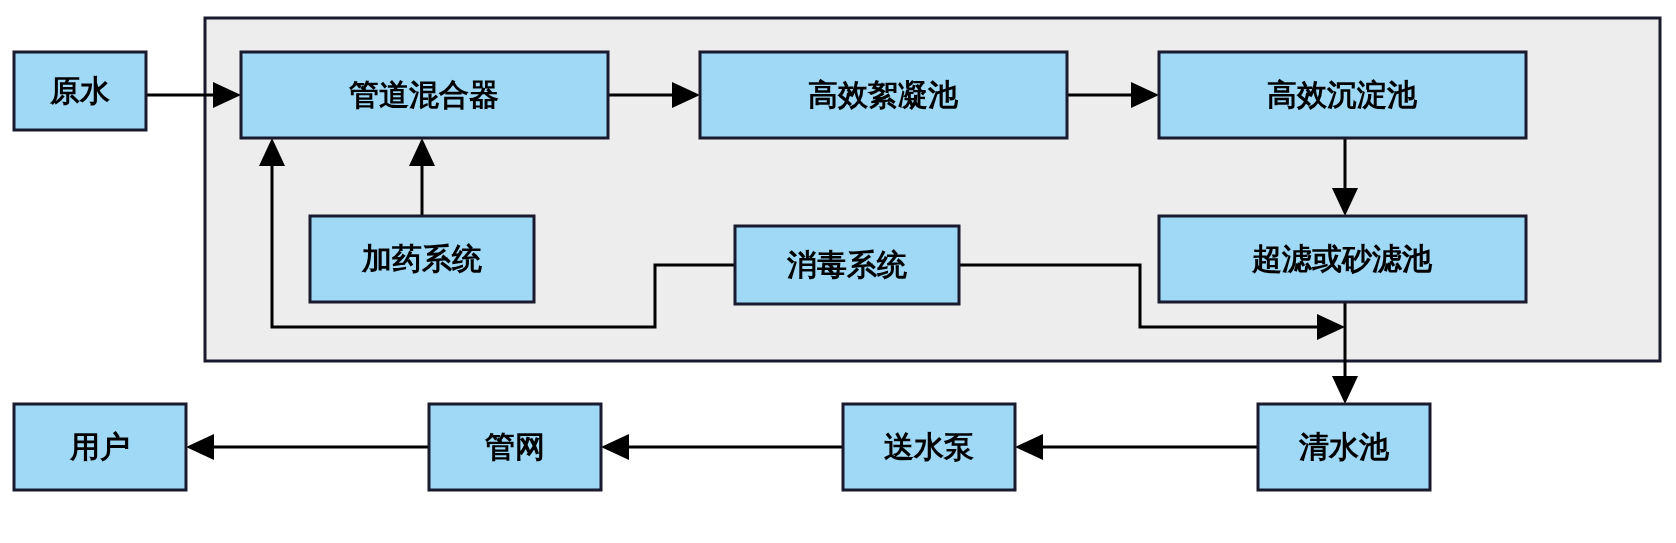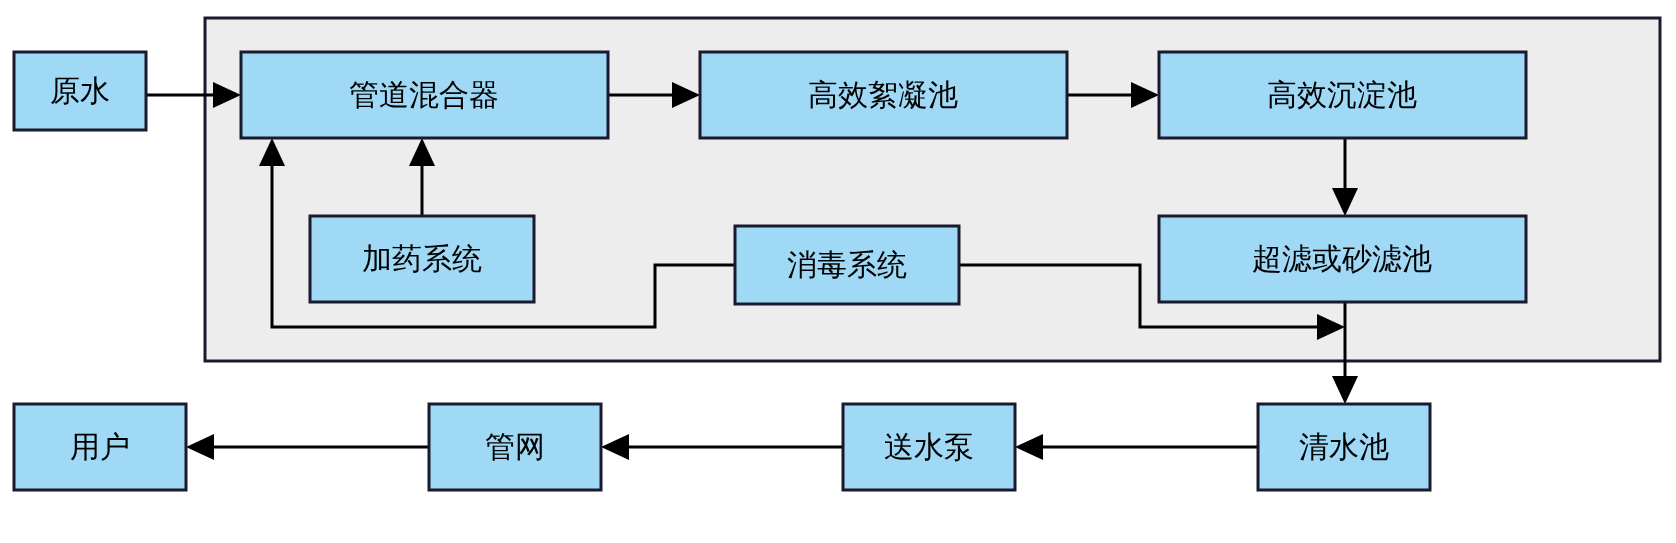--- a/index.html
+++ b/index.html
@@ -10,20 +10,21 @@
   body {
     width: 1676px;
     height: 543px;
     font-family: "Liberation Sans", "DejaVu Sans", sans-serif;
     overflow: hidden;
   }
   #diagram-root {
     position: relative;
     width: 1676px;
     height: 430px;
+    font-weight: bold;
   }
   svg.flow {
     display: block;
     width: 1676px;
     height: 543px;
   }
   .node-rect {
     fill: #9fd9f6;
     stroke: #1a1a2e;
     stroke-width: 3;

